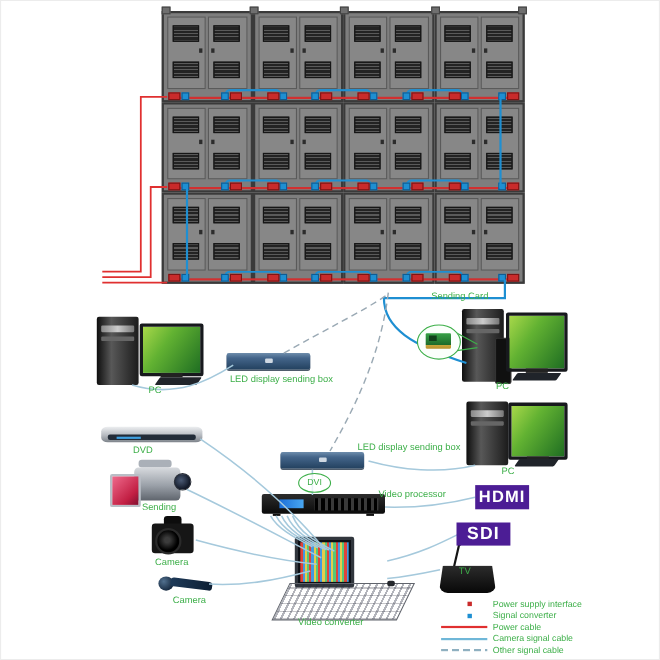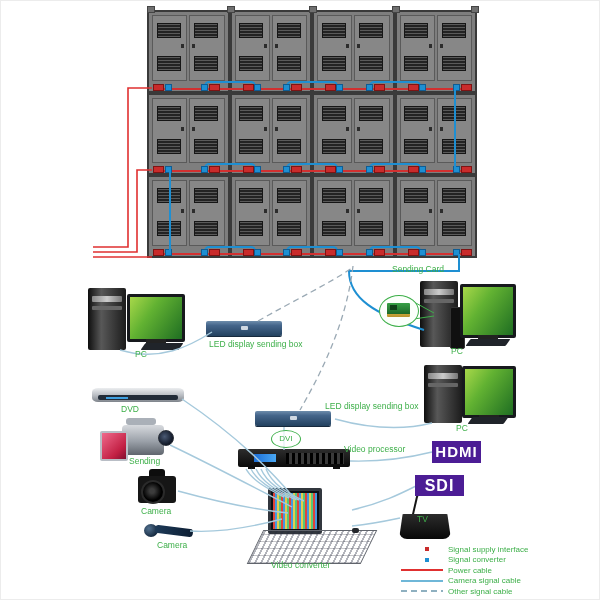--- a/index.html
+++ b/index.html
@@ -489,21 +489,21 @@
     <div class="tv-ant"></div>
     <div class="tv-box"></div>
   </div>
   <span class="lbl" style="left:417px;top:514px">TV</span>
 
   <div id="legend">
       <div class="leg-item">
         <span class="leg-marker">
           <span class="m-dot" style="background: rgb(201, 43, 43);"></span>
         </span>
-        <span class="leg-label">Signal supply interface</span>
+        <span class="leg-label">Power supply interface</span>
       </div>
       <div class="leg-item">
         <span class="leg-marker">
           <span class="m-dot" style="background: rgb(30, 143, 210);"></span>
         </span>
         <span class="leg-label">Signal converter</span>
       </div>
       <div class="leg-item">
         <span class="leg-marker">
           <span class="m-line" style="background: rgb(224, 48, 48);"></span>

